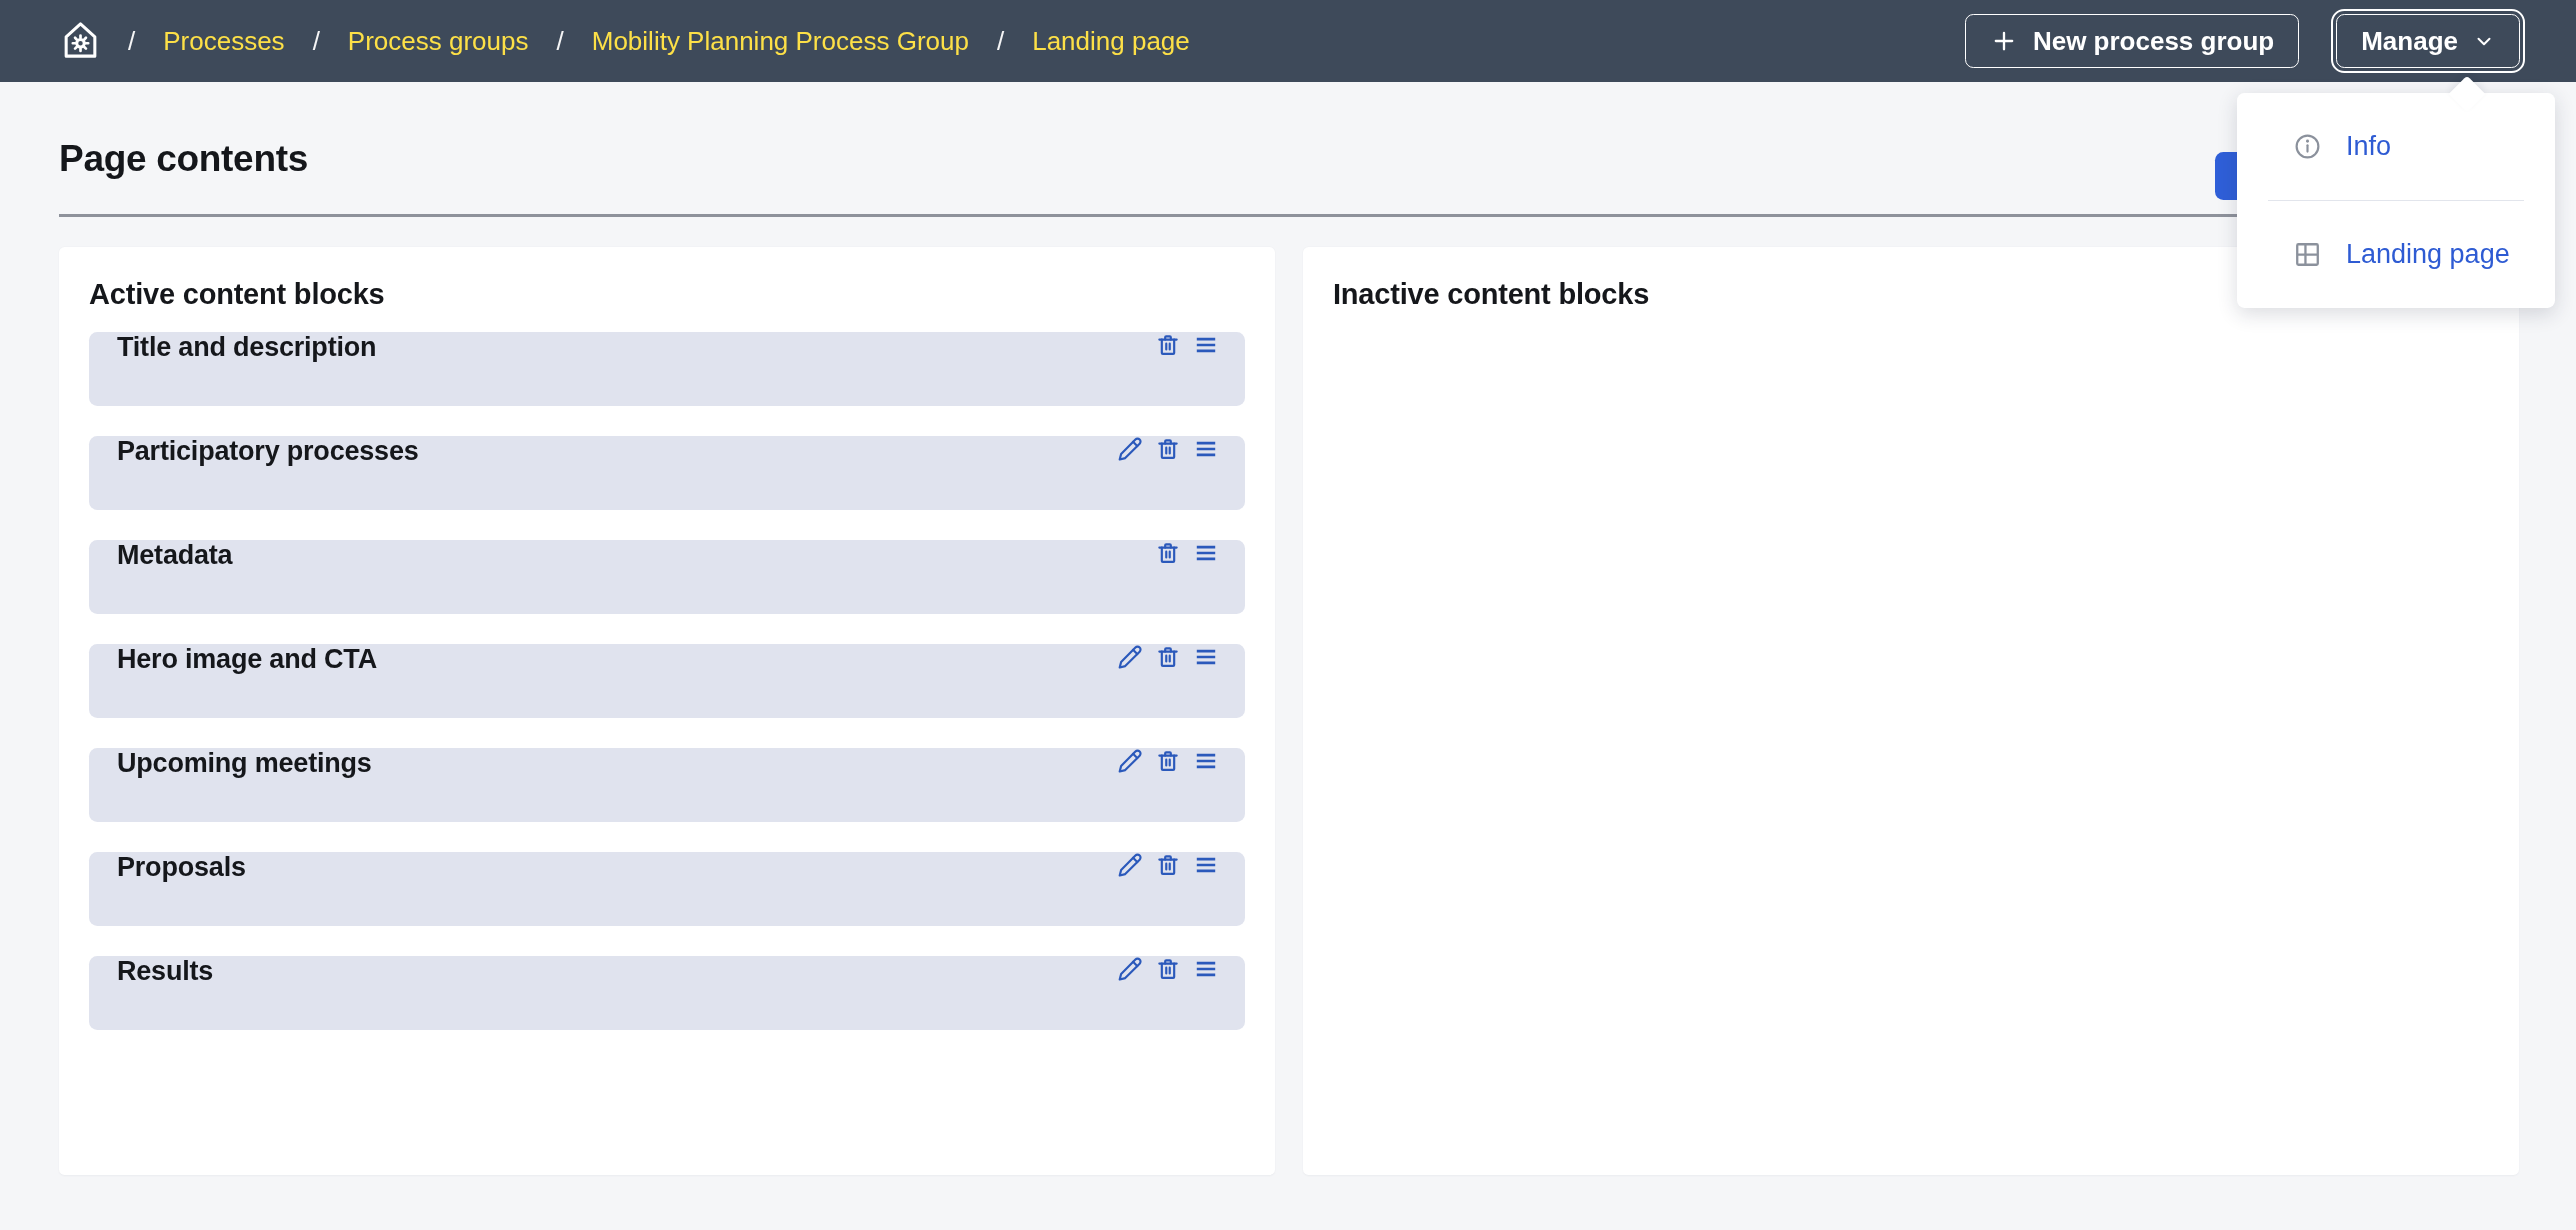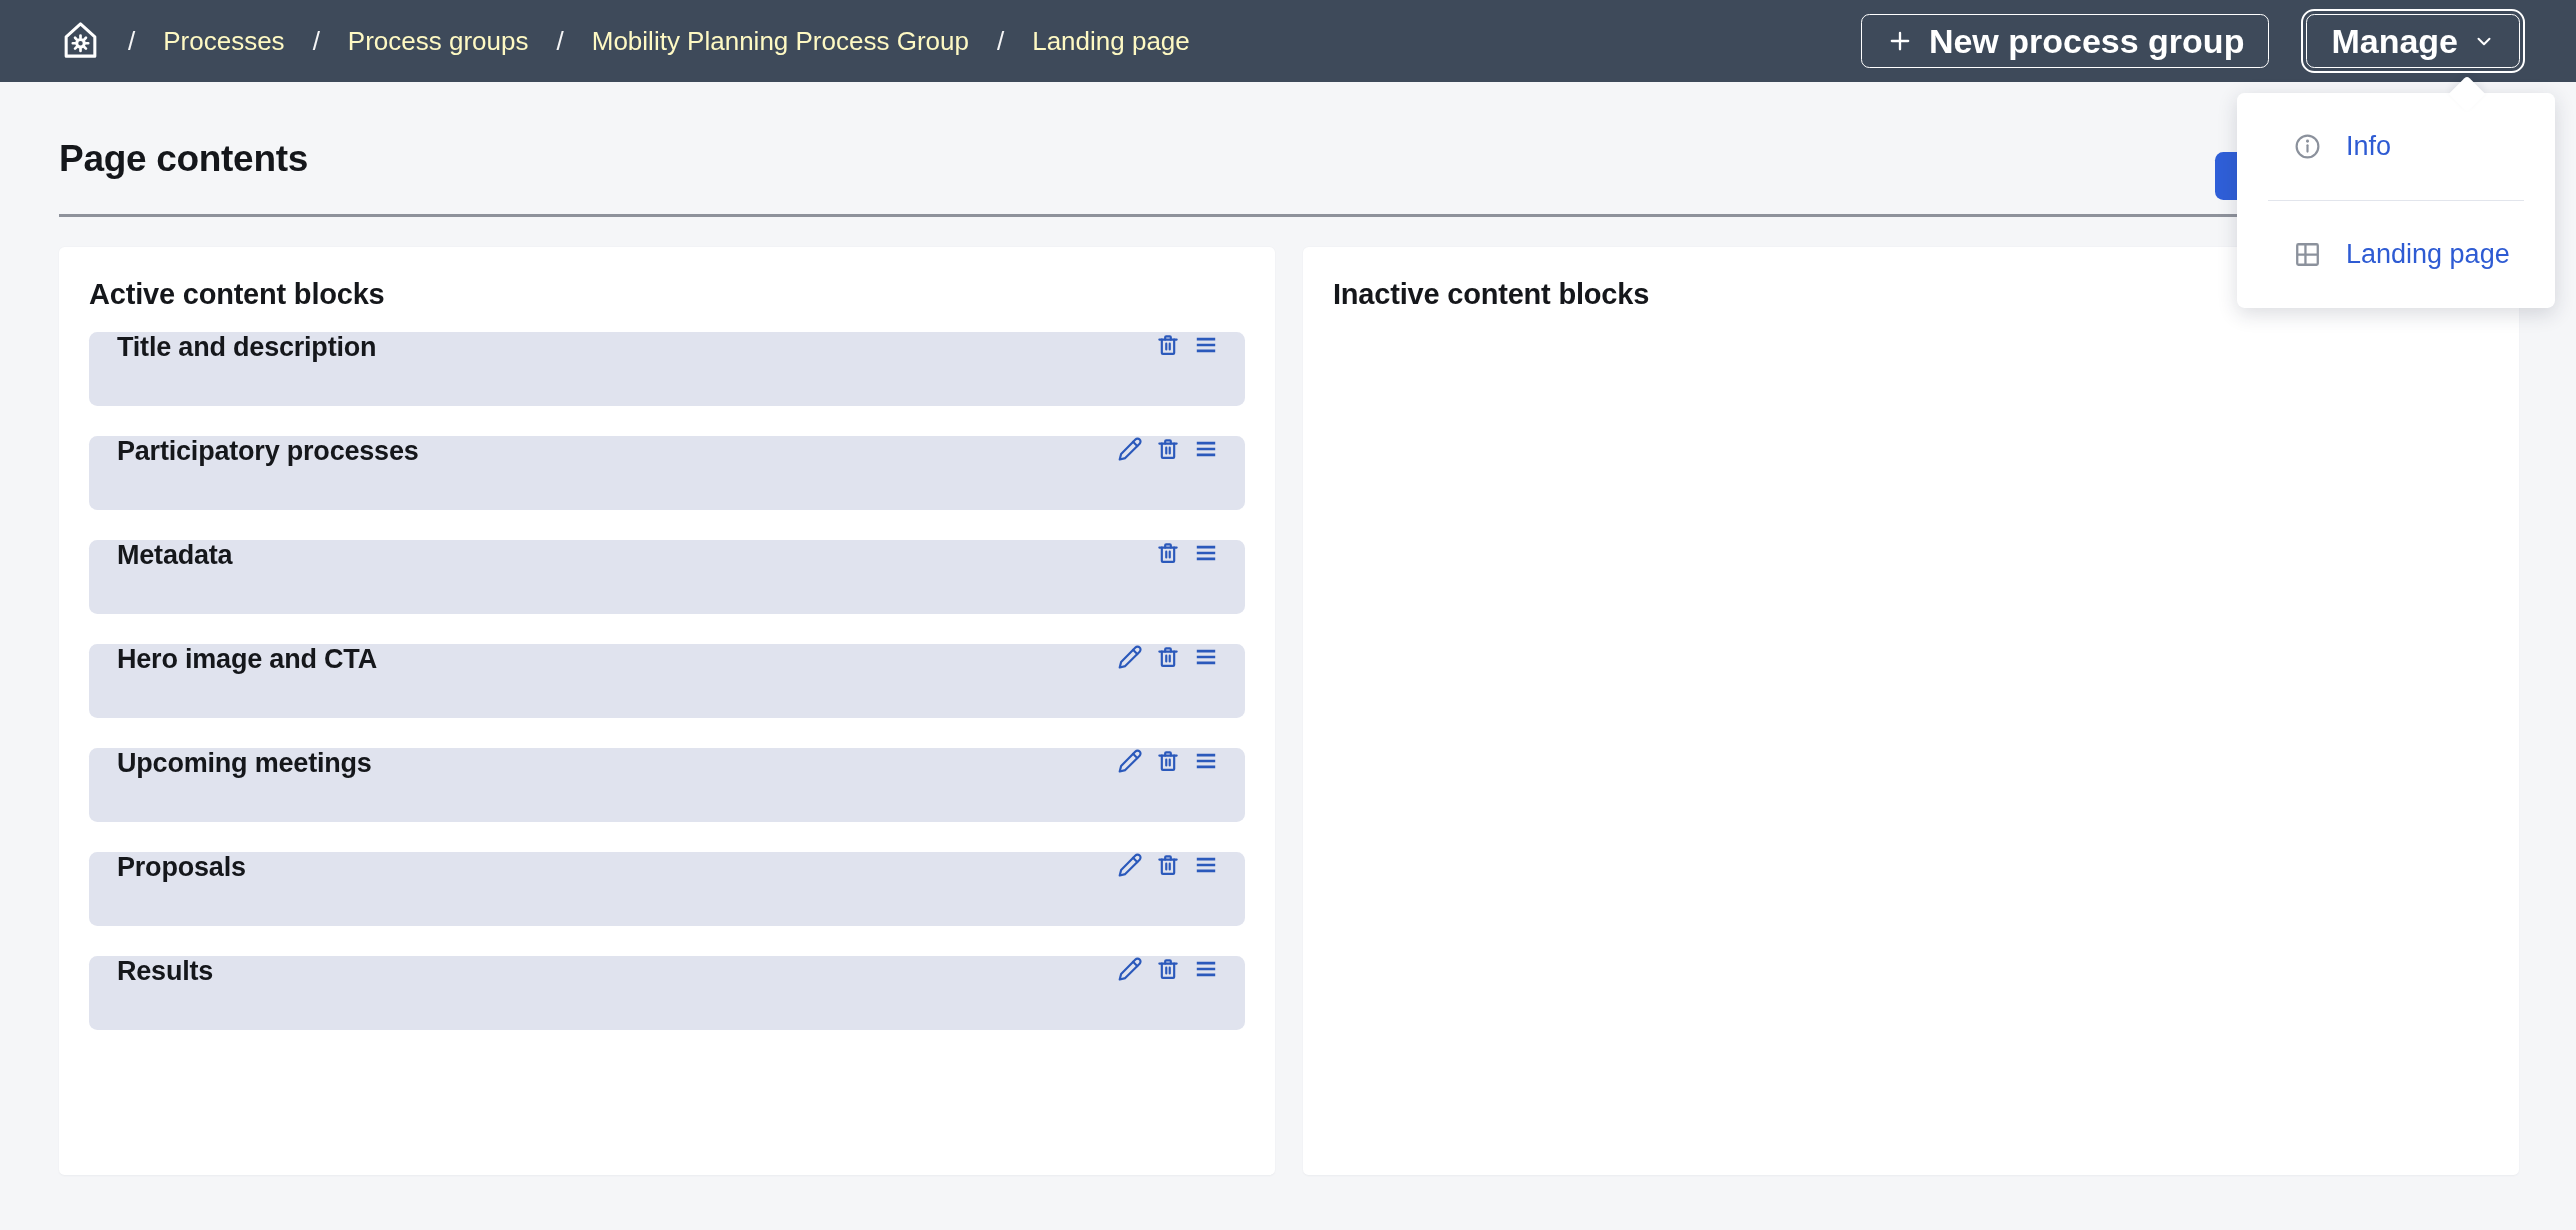--- a/index.html
+++ b/index.html
@@ -27,28 +27,28 @@
   
   header.topbar{
     height:82px;
     background:var(--header-bg);
     display:flex;
     align-items:center;
     padding:0 56px 0 59px;
   }
   .home-link{display:flex;align-items:center;margin-right:26px;cursor:pointer;}
   .crumbs{display:flex;align-items:center;gap:28px;font-size:26px;color:#ffffff;}
-  .crumb{color:#fef9c3;text-decoration:none;cursor:pointer;white-space:nowrap;}
+  .crumb{color:#fde047;text-decoration:none;cursor:pointer;white-space:nowrap;}
   .crumb-sep{color:#ffffff;opacity:.95;}
   .topbar-spacer{flex:1;}
   .tb-btn{
     display:inline-flex;align-items:center;gap:15px;
     height:54px;padding:0 24px;
     background:transparent;border:1.9px solid #ffffff;border-radius:8.3px;
-    color:#ffffff;font-size:34px;font-weight:bold;
+    color:#ffffff;font-size:26px;font-weight:bold;
     font-family:"Liberation Sans",sans-serif;cursor:pointer;white-space:nowrap;
   }
   .tb-btn svg{display:block;}
   .manage-btn{
     margin-left:37px;
     outline:2.8px solid #ffffff;outline-offset:3.7px;
   }
 
   
   main.page{padding:55px 57px 0 59px;}

